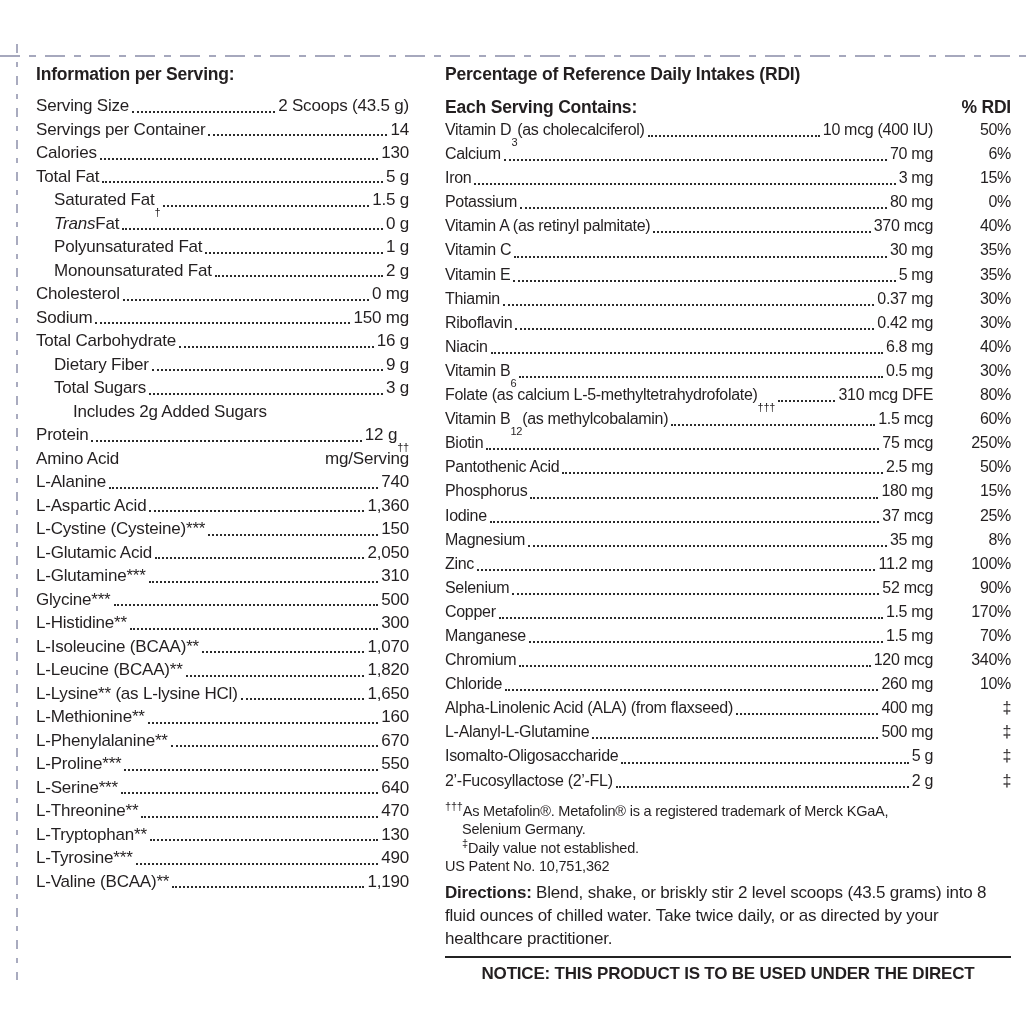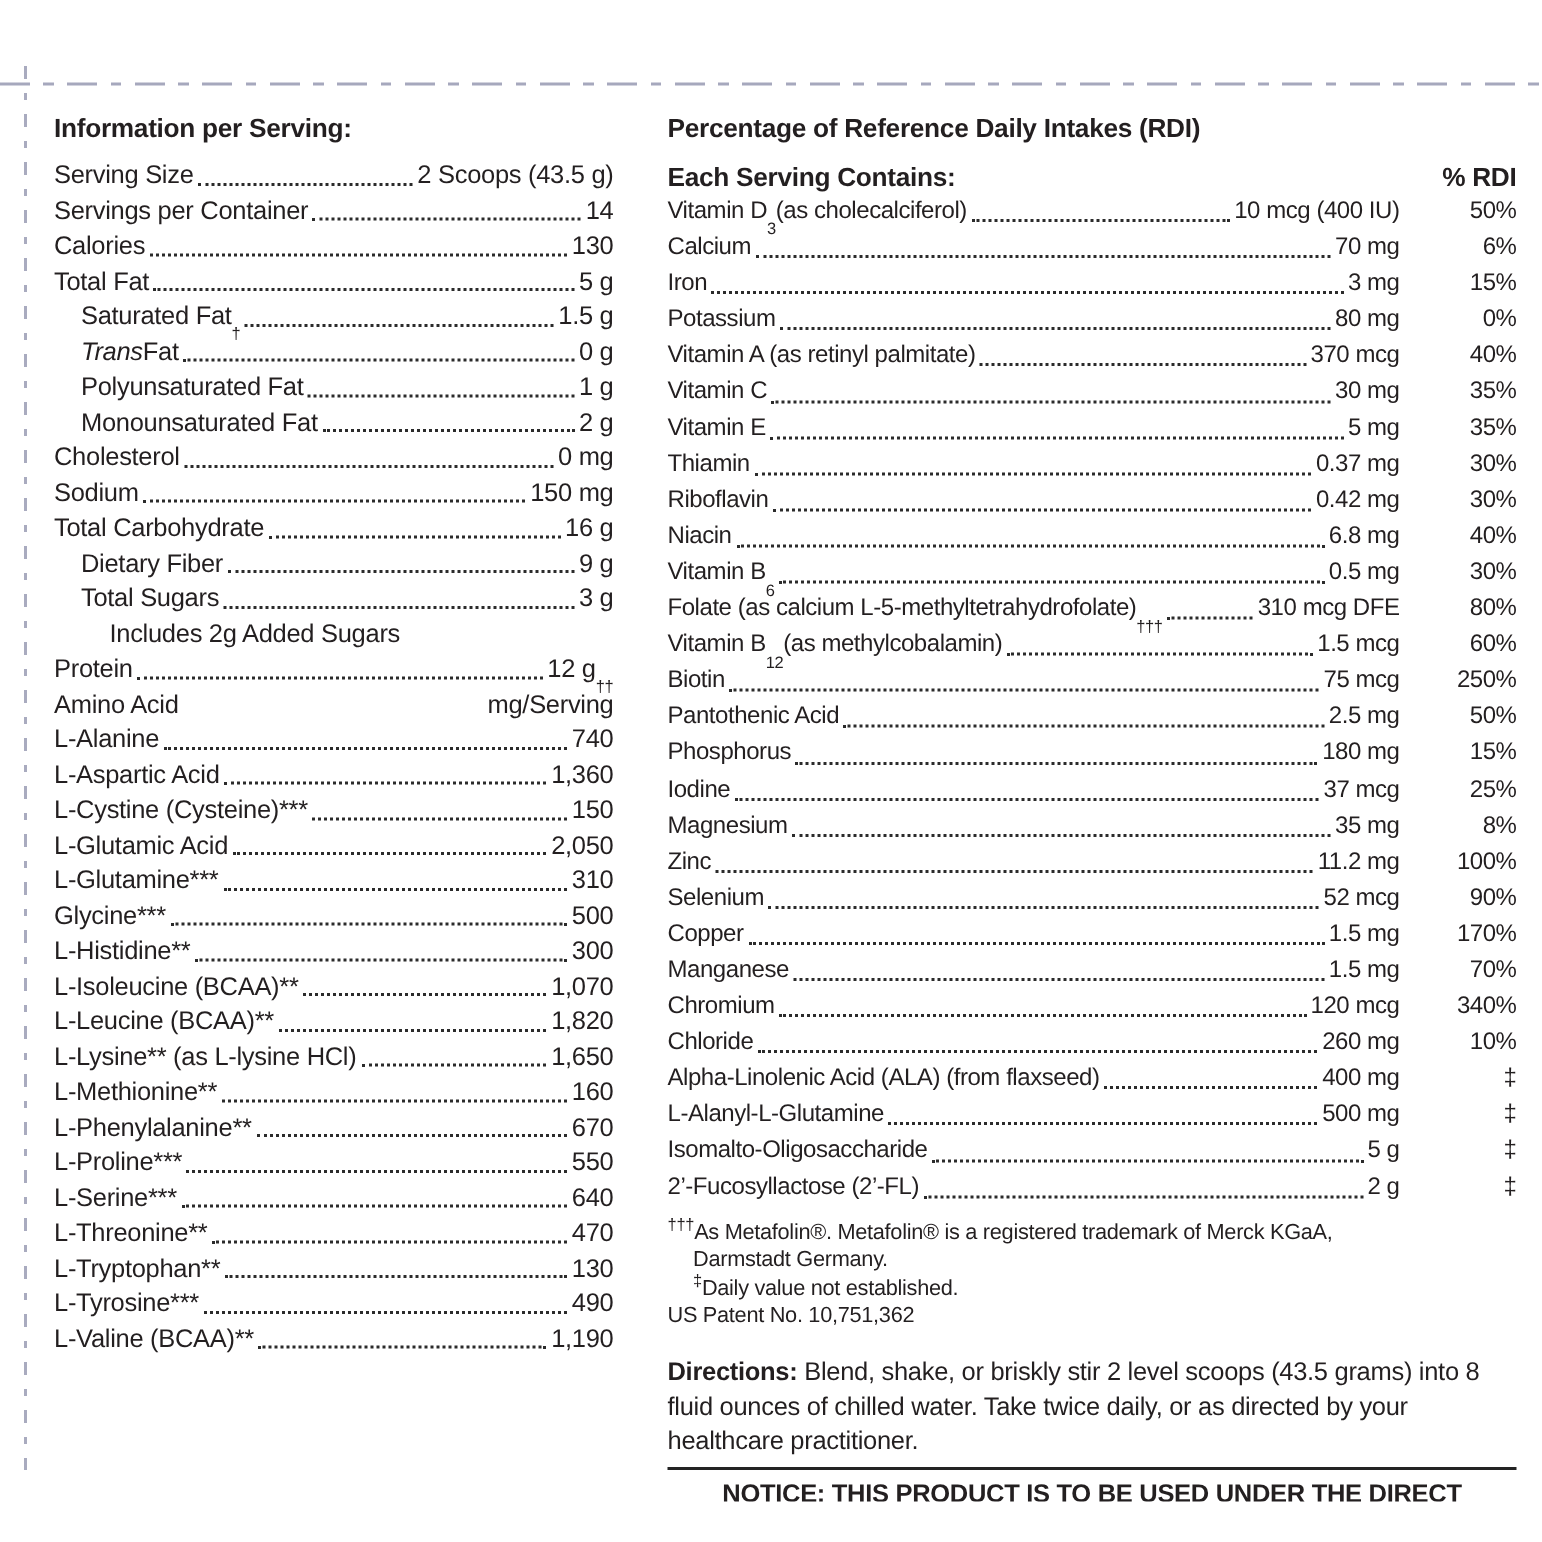--- a/index.html
+++ b/index.html
@@ -16,21 +16,21 @@
     position:absolute; left:0; top:55px; width:1028px; height:2px;
     background:repeating-linear-gradient(90deg,#a6a8bd 0 20px,transparent 20px 29px,#a6a8bd 29px 36px,transparent 36px 45px);
   }
   .crop-v {
     position:absolute; left:16px; top:44px; width:2px; height:936px;
     background:repeating-linear-gradient(180deg,#a9abbf 0 9px,transparent 9px 18px,#a9abbf 18px 23px,transparent 23px 32px);
   }
   .col-left  { position:absolute; left:36px;  top:64px; width:373px; }
   .col-right { position:absolute; left:445px; top:64px; width:566px; }
 
-  .hdr { font-size:17.5px; line-height:21px; font-weight:bold; letter-spacing:-0.2px; margin:11px 0 9px 0; }
+  .hdr { font-size:17.5px; line-height:21px; font-weight:bold; letter-spacing:-0.2px; margin:0 0 9px 0; }
   .amino-hdr { margin-top:29px; margin-bottom:7px; }
 
   .nrow { display:flex; align-items:flex-end; height:23.5px; font-size:17px; line-height:23.5px; letter-spacing:-0.2px; }
   .vrow { display:flex; align-items:flex-end; height:24.1px; font-size:16px; line-height:24.1px; letter-spacing:-0.3px; }
   .lbl, .val { white-space:nowrap; }
   .leader { flex:1 1 auto; min-width:8px; border-bottom:2.2px dotted #2b2b2b; margin:0 3px 5px 3px; align-self:flex-end; }
   .noleader .leader { border-bottom:none; }
   .ind1 { padding-left:18px; }
   .ind2 { padding-left:37px; }
   .rdi-cell { flex:0 0 78px; width:78px; text-align:right; white-space:nowrap; }
@@ -38,21 +38,21 @@
   .serving-row { display:flex; justify-content:space-between; align-items:flex-end; height:24px; font-size:17.5px; font-weight:bold; letter-spacing:-0.2px; }
   .amino-cols { display:flex; justify-content:space-between; height:23.5px; font-size:17px; line-height:23.5px; letter-spacing:-0.2px; }
 
   sup { font-size:11px; line-height:0; }
   sub { font-size:11px; line-height:0; }
   .it { font-style:italic; }
 
   .footnotes { margin-top:9px; font-size:14.5px; line-height:18.5px; letter-spacing:-0.2px; }
   .fn-ind { padding-left:17px; }
 
-  .directions { margin-top:16px; font-size:17px; line-height:23px; letter-spacing:-0.2px; }
+  .directions { margin-top:5px; font-size:17px; line-height:23px; letter-spacing:-0.2px; }
   .b { font-weight:bold; }
 
   .rule { border:none; border-top:2.5px solid #232323; margin:6px 0 0 0; }
   .notice { margin-top:6px; height:15px; overflow:hidden; text-align:center; font-weight:bold; font-size:17px; line-height:20px; letter-spacing:-0.2px; }
 </style>
 </head>
 <body>
 
 <div class="crop-h"></div>
 <div class="crop-v"></div>
@@ -602,21 +602,21 @@
         <span class="lbl"></span>
         <sup></sup>
         <span class="leader"></span>
         <span class="val">2 g</span>
         <span class="rdi-cell">‡</span>
       </div>
     </div>
 
   <div class="footnotes">
     <div><sup>†††</sup><span>As Metafolin®. Metafolin® is a registered trademark of Merck KGaA,</span></div>
-    <div class="fn-ind">Darmstadt Germany.</div>
+    <div class="fn-ind">Selenium Germany.</div>
     <div class="fn-ind"><sup>‡</sup><span>Daily value not established.</span></div>
     <div>US Patent No. 10,751,362</div>
   </div>
 
   <div class="directions">
     <span class="b">Directions:</span><span> Blend, shake, or briskly stir 2 level scoops (43.5 grams) into 8 fluid ounces of chilled water. Take twice daily, or as directed by your healthcare practitioner.</span>
   </div>
 
   <hr class="rule">
 

